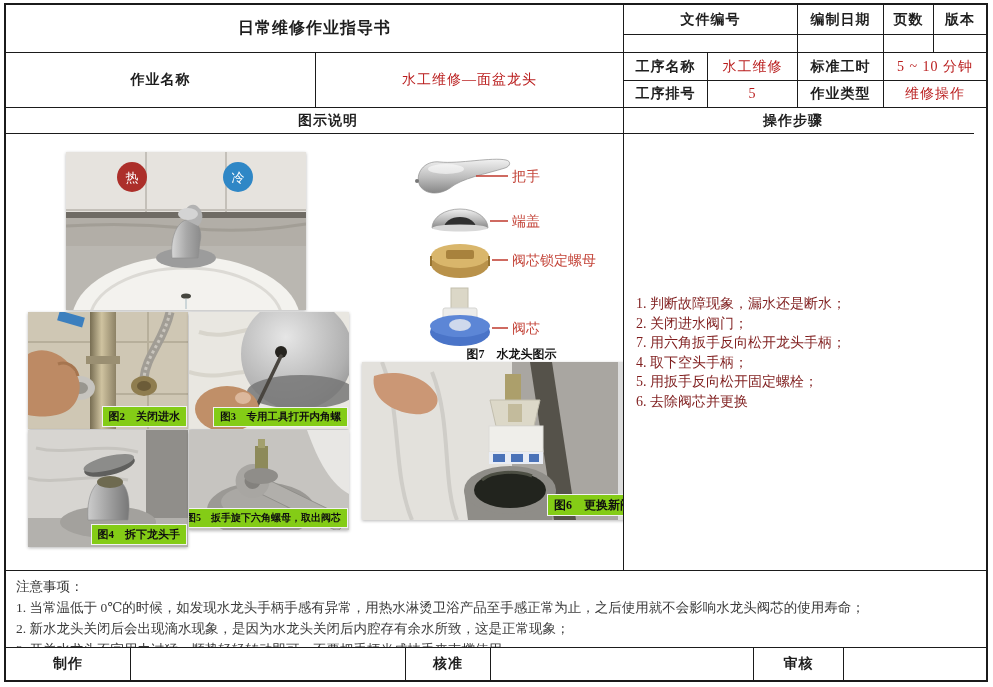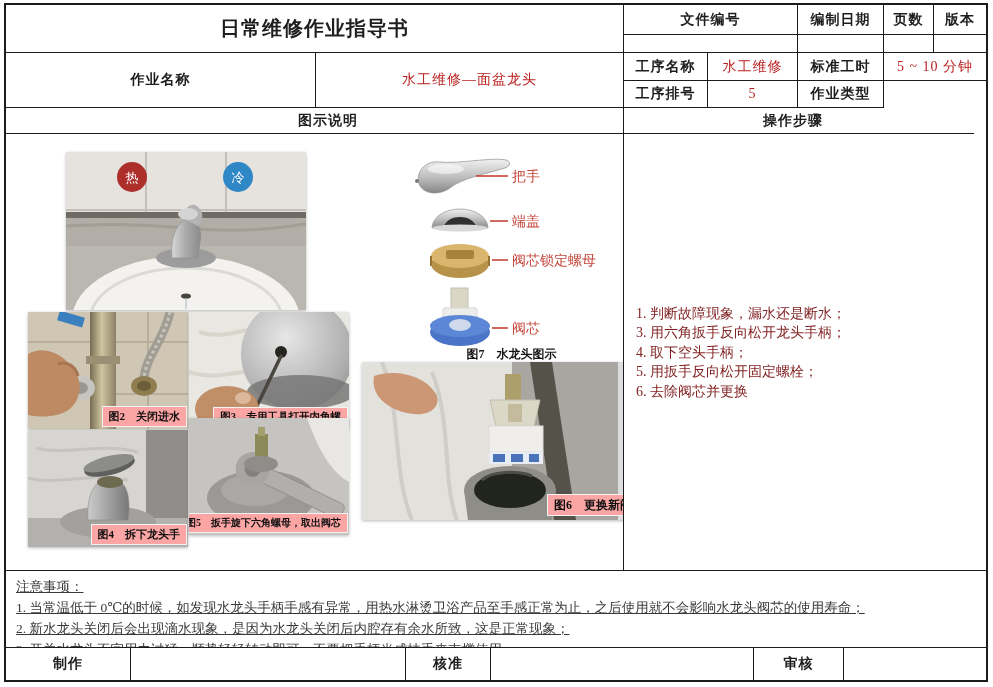--- a/index.html
+++ b/index.html
@@ -5,32 +5,32 @@
   html,body{margin:0;padding:0;background:#fff;}
   .page{position:relative;width:993px;height:687px;background:#fff;overflow:hidden;
         font-family:"Liberation Serif","DejaVu Serif",serif;color:#222;}
   .tbl{position:absolute;left:4px;top:3px;width:984px;height:679px;
        border:2px solid #1b1b1b;box-sizing:border-box;}
   .cell{position:absolute;box-sizing:border-box;border-right:1px solid #1b1b1b;
         border-bottom:1px solid #1b1b1b;display:flex;align-items:center;justify-content:center;
         overflow:hidden;}
   .no-r{border-right:none;} .no-b{border-bottom:none;}
   .lbl{font-weight:bold;font-size:14px;color:#1e1e1e;letter-spacing:1px;}
-  .big{font-size:20px;}
+  .big{font-size:16px;}
   .val{font-weight:normal;font-size:14px;color:#b91c1c;letter-spacing:1px;}
   .content{display:block;}
   .photo{position:absolute;overflow:hidden;box-shadow:0 1px 3px rgba(0,0,0,.28);background:#ddd;}
   .photo svg{display:block;}
-  .cap{position:absolute;background:#fca5a5;border:1px solid #f2f2f2;color:#101010;
+  .cap{position:absolute;background:#84cc16;border:1px solid #f2f2f2;color:#101010;
        font-weight:bold;font-size:11px;line-height:1;padding:4px 6px;white-space:nowrap;}
   .steps-box{position:absolute;left:618px;top:129px;width:362px;height:437px;box-sizing:border-box;
        display:flex;flex-direction:column;justify-content:center;padding-left:12px;}
   .step-line{font-size:14px;line-height:19.5px;color:#7f1d1d;white-space:nowrap;}
   .notes-box{padding:5px 10px;box-sizing:border-box;display:block;}
-  .note-line{font-size:13.5px;line-height:21px;color:#3a3a3a;white-space:nowrap;text-decoration:underline;}
+  .note-line{font-size:13.5px;line-height:21px;color:#3a3a3a;white-space:nowrap;}
   .fig7-caption{position:absolute;left:398px;top:212px;width:215px;text-align:center;
        font-weight:bold;font-size:12px;color:#141414;}
 </style>
 </head>
 <body>
 
 <div class="page">
   <div class="tbl">
 
     <div class="cell" style="left:0;top:0;width:618px;height:48px;">
@@ -72,20 +72,23 @@
       <span class="val">5 ~ 10 分钟</span>
     </div>
     <div class="cell" style="left:618px;top:76px;width:84px;height:27px;justify-content:center;">
       <span class="lbl">工序排号</span>
     </div>
     <div class="cell" style="left:702px;top:76px;width:90px;height:27px;">
       <span class="val">5</span>
     </div>
     <div class="cell" style="left:792px;top:76px;width:86px;height:27px;">
       <span class="lbl">作业类型</span>
+    </div>
+    <div class="cell no-r" style="left:878px;top:76px;width:102px;height:27px;">
+      <span class="val">维修操作</span>
     </div>
 
     <div class="cell" style="left:0;top:103px;width:618px;height:26px;padding-left:27px;">
       <span class="lbl">图示说明</span>
     </div>
     <div class="cell no-r" style="left:606px;top:103px;width:362px;height:26px;">
       <span class="lbl">操作步骤</span>
     </div>
 
     <div class="cell content" style="left:0;top:129px;width:618px;height:437px;">
@@ -184,21 +187,21 @@
           <path d="M60,90 C58,60 70,48 82,48 C96,48 104,62 100,90 Z" fill="url(#g-body4)" stroke="#8b8b8b" stroke-width="0.6"></path>
           <ellipse cx="82" cy="52" rx="13" ry="6" fill="#6e6a50"></ellipse>
           <g transform="rotate(-14 82 38)">
             <ellipse cx="82" cy="36" rx="26" ry="9" fill="#5f5f5d"></ellipse>
             <ellipse cx="82" cy="33" rx="26" ry="7" fill="#8c8c8a"></ellipse>
           </g>
         </svg>
         <span class="cap" style="right:1px;bottom:2px;">图4　拆下龙头手</span>
       </div>
 
-      <div class="photo" style="left:183px;top:284px;width:160px;height:117px;">
+      <div class="photo" style="left:183px;top:296px;width:160px;height:100px;">
         <svg width="160" height="117" viewBox="0 0 160 117">
           <rect width="160" height="117" fill="#c6c4c0"></rect>
           <path d="M118,0 L160,0 L160,64 C138,52 126,22 118,0 Z" fill="#e8e7e4"></path>
           <ellipse cx="72" cy="80" rx="54" ry="28" fill="#9b9995"></ellipse>
           <ellipse cx="66" cy="72" rx="34" ry="16" fill="#aaa8a4"></ellipse>
           <g transform="rotate(26 78 58)">
             <rect x="58" y="50" width="104" height="16" rx="5" fill="#b1afab" stroke="#8e8c88" stroke-width="0.8"></rect>
             <circle cx="62" cy="58" r="17" fill="#a8a6a2"></circle>
             <circle cx="62" cy="58" r="8" fill="#83817d"></circle>
           </g>
@@ -267,21 +270,22 @@
           <ellipse cx="148" cy="128" rx="36" ry="18" fill="#22241e"></ellipse>
           <path d="M120,118 A32,14 0 0 1 170,114" stroke="#4d4f44" stroke-width="3" fill="none"></path>
         </svg>
         <span class="cap" style="right:2px;bottom:4px;font-size:12px;">图6　更换新阀</span>
       </div>
     </div>
 
     <div class="cell no-r content" style="left:618px;top:129px;width:362px;height:437px;"></div>
     <div class="steps-box">
       <div class="step-line">1. 判断故障现象，漏水还是断水；</div>
-      <div class="step-line">3. 用六角扳手反向松开龙头手柄；</div>
+      <div class="step-line">2. 关闭进水阀门；</div>
+      <div class="step-line">7. 用六角扳手反向松开龙头手柄；</div>
       <div class="step-line">4. 取下空头手柄；</div>
       <div class="step-line">5. 用扳手反向松开固定螺栓；</div>
       <div class="step-line">6. 去除阀芯并更换</div>
     </div>
 
     <div class="cell no-r notes-box" style="left:0;top:566px;width:980px;height:77px;">
       <div class="note-line" style="font-size:13.5px;">注意事项：</div>
       <div class="note-line">1. 当常温低于 0℃的时候，如发现水龙头手柄手感有异常，用热水淋烫卫浴产品至手感正常为止，之后使用就不会影响水龙头阀芯的使用寿命；</div>
       <div class="note-line">2. 新水龙头关闭后会出现滴水现象，是因为水龙头关闭后内腔存有余水所致，这是正常现象；</div>
       <div class="note-line">3. 开关水龙头不宜用力过猛，顺势轻轻转动即可，不要把手柄当成扶手来支撑使用</div>

